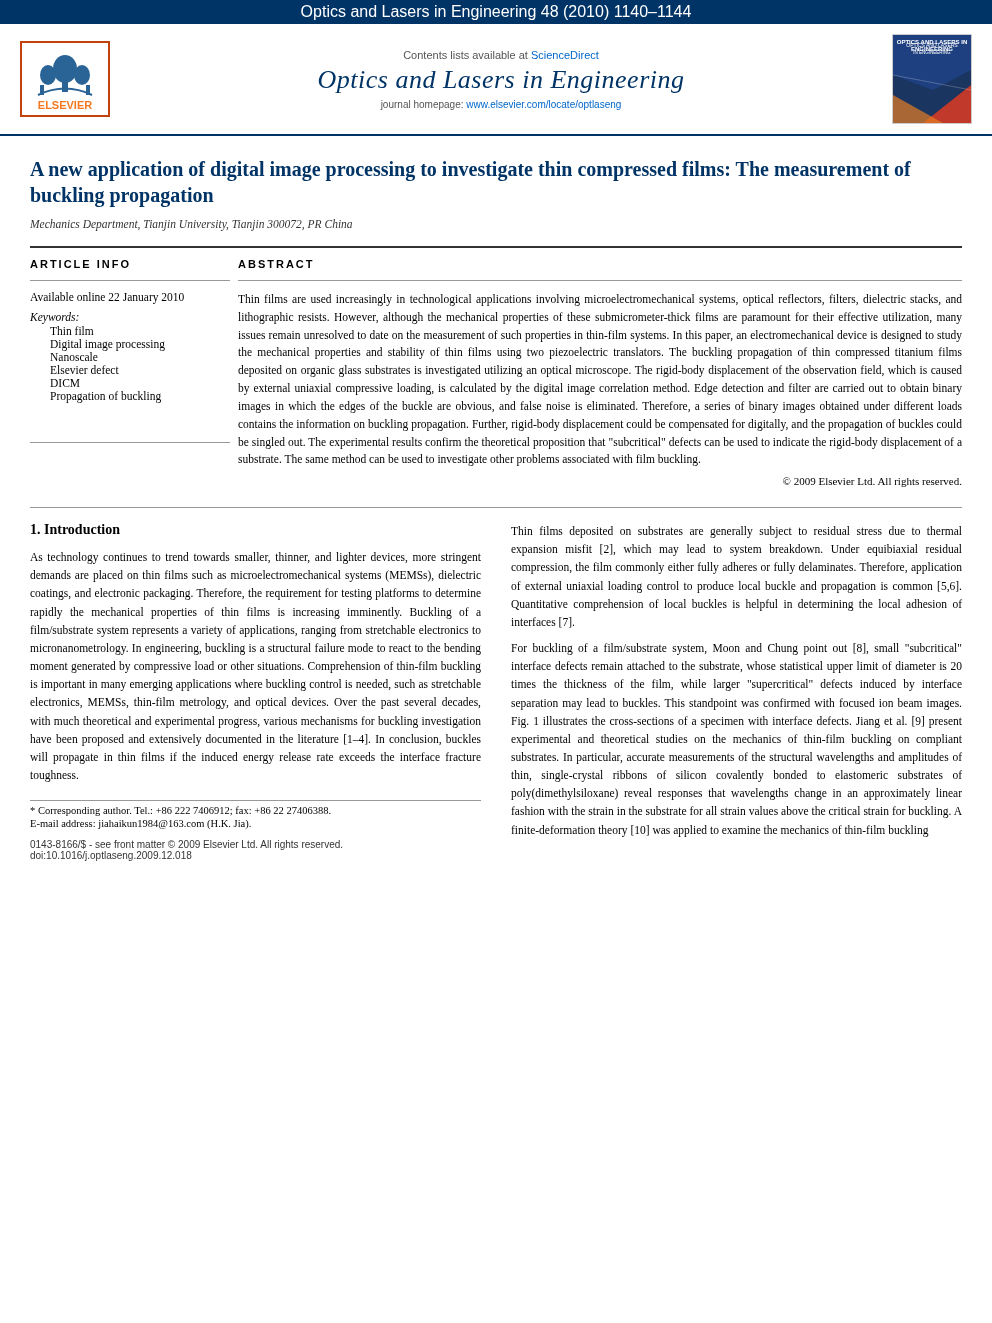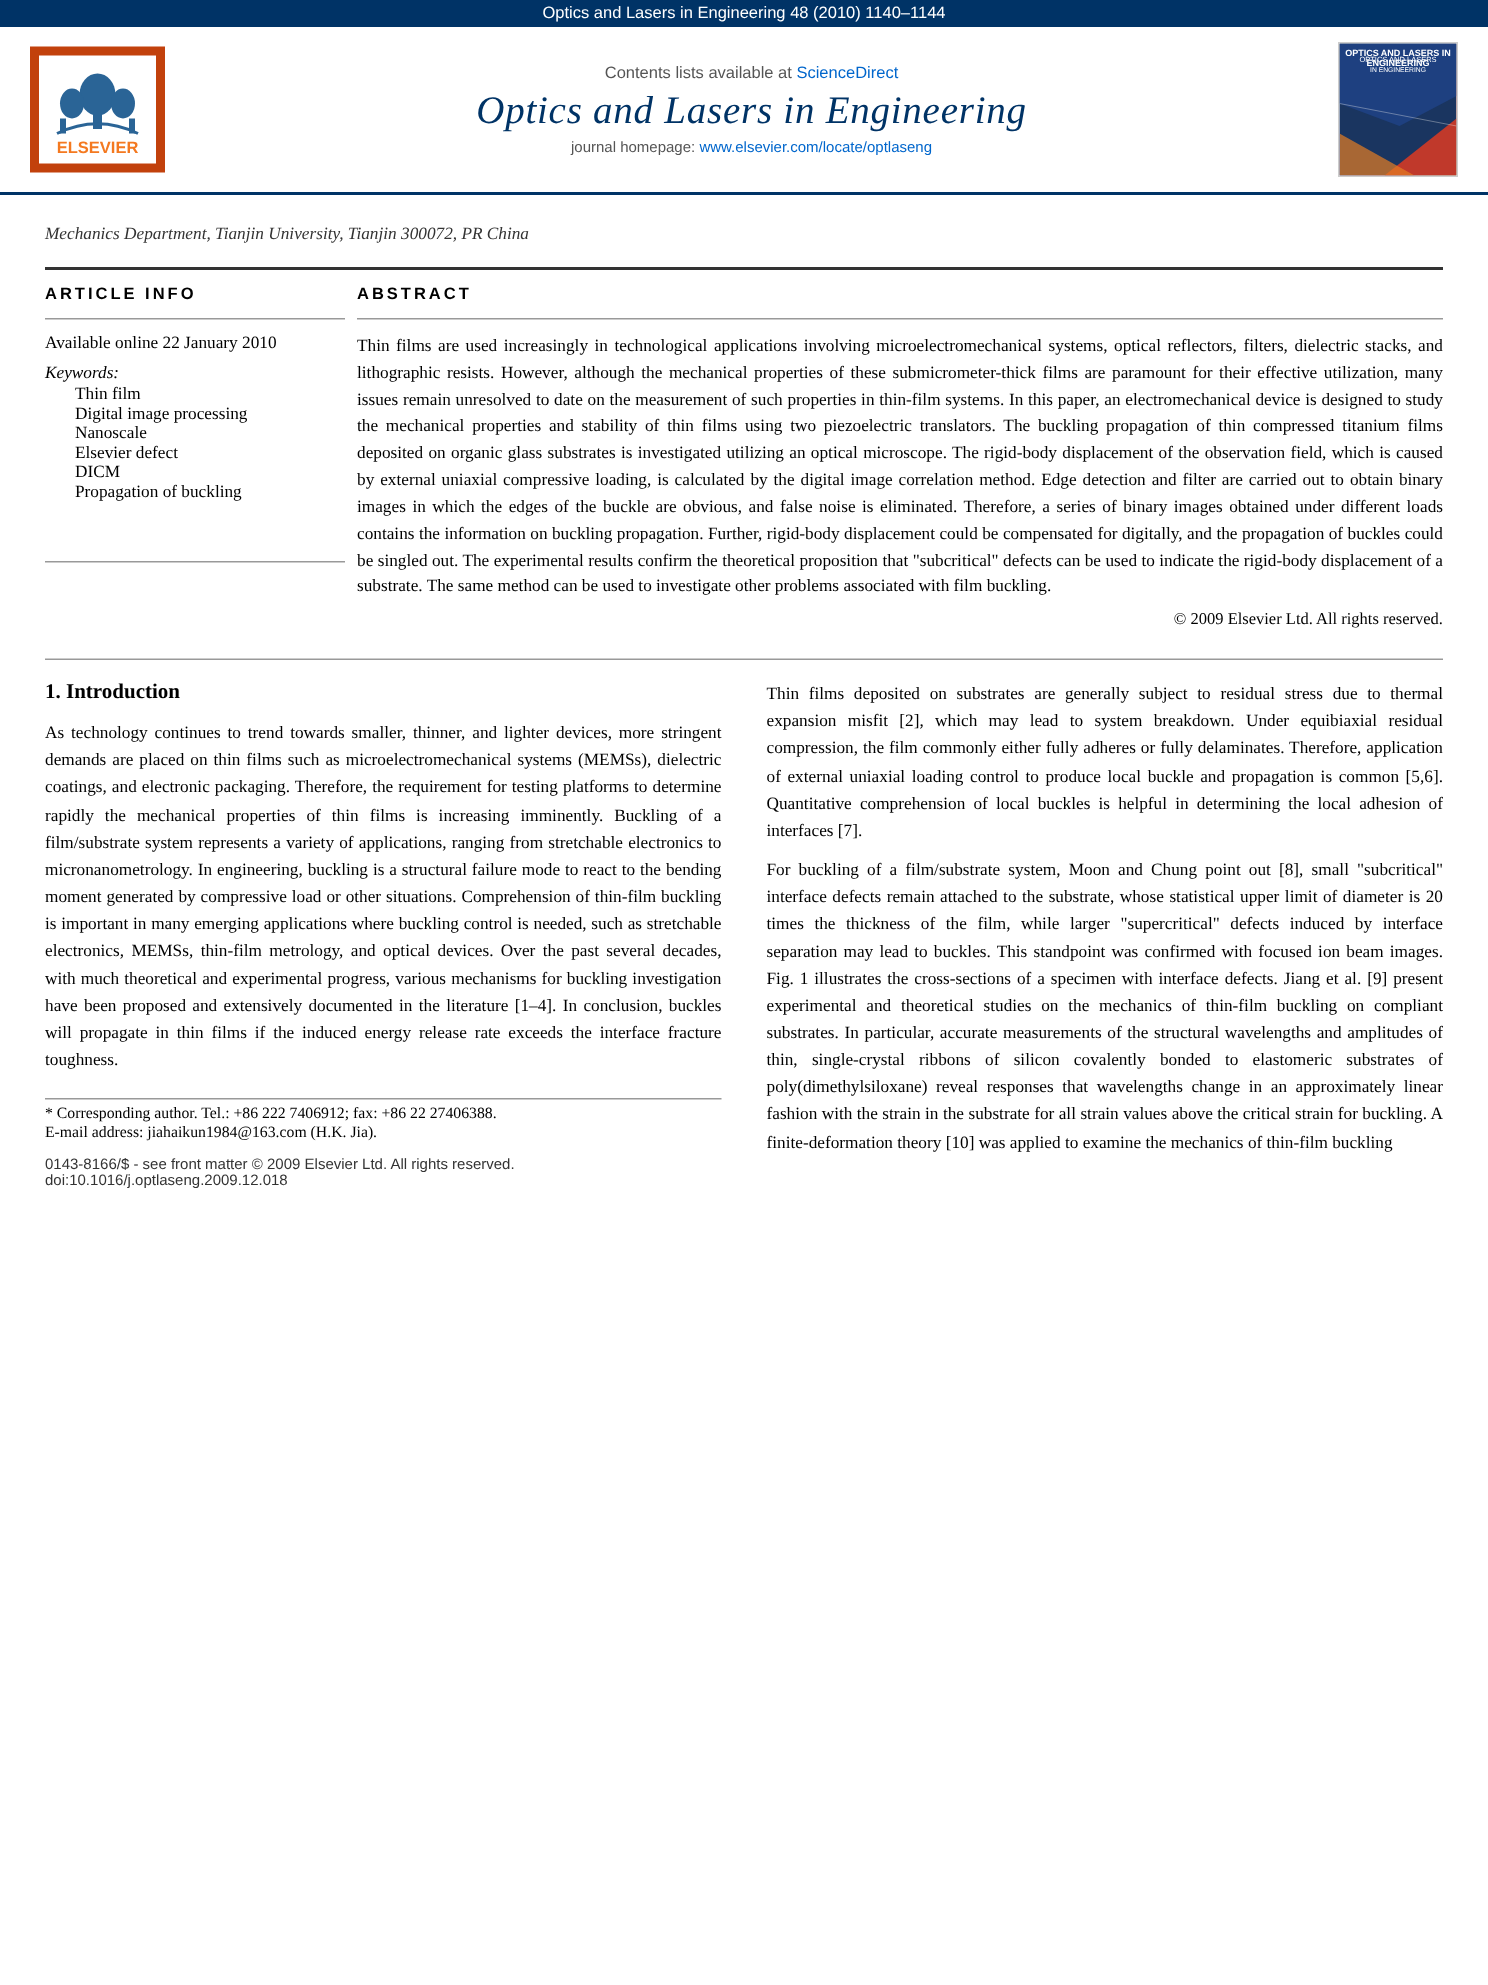--- a/index.html
+++ b/index.html
@@ -10,38 +10,38 @@
       color: #000;
       width: 992px;
       min-height: 1323px;
     }
 
     
     .top-banner {
       background: #003366;
       color: #fff;
       text-align: center;
-      font-size: 11px;
+      font-size: 16px;
       padding: 3px 0;
       font-family: Arial, sans-serif;
     }
 
     
     .journal-header {
       display: flex;
       align-items: center;
       padding: 10px 20px;
       border-bottom: 2px solid #003366;
     }
     .elsevier-logo {
       width: 90px;
       flex-shrink: 0;
     }
     .elsevier-logo-box {
-      border: 6px solid #c2410c;
+      border: 2px solid #c2410c;
       padding: 4px;
       text-align: center;
       font-size: 9px;
       font-family: Arial, sans-serif;
     }
     .elsevier-logo-box .elsevier-text {
       color: #f47920;
       font-weight: bold;
       font-size: 11px;
       display: block;
@@ -290,20 +290,21 @@
       <polygon points="0,60 50,88 0,88" fill="#e67e22" opacity="0.7"></polygon>
       <line x1="0" y1="40" x2="78" y2="55" stroke="#e8e8e8" stroke-width="0.5" opacity="0.5"></line>
       <text x="39" y="12" font-size="5" fill="white" text-anchor="middle" font-family="Arial">OPTICS AND LASERS</text>
       <text x="39" y="19" font-size="4.5" fill="white" text-anchor="middle" font-family="Arial">IN ENGINEERING</text>
     </svg>
   </div>
 </div>
 
 <div class="main-content">
 
+  <div class="article-title">A new application of digital image processing to investigate thin compressed films: The measurement of buckling propagation</div>
 
 
   <div class="affiliation">Mechanics Department, Tianjin University, Tianjin 300072, PR China</div>
 
   <hr class="divider-thick">
 
   <div class="two-col">
 
     <div class="col-left">
       <div class="section-header-small">ARTICLE INFO</div>

